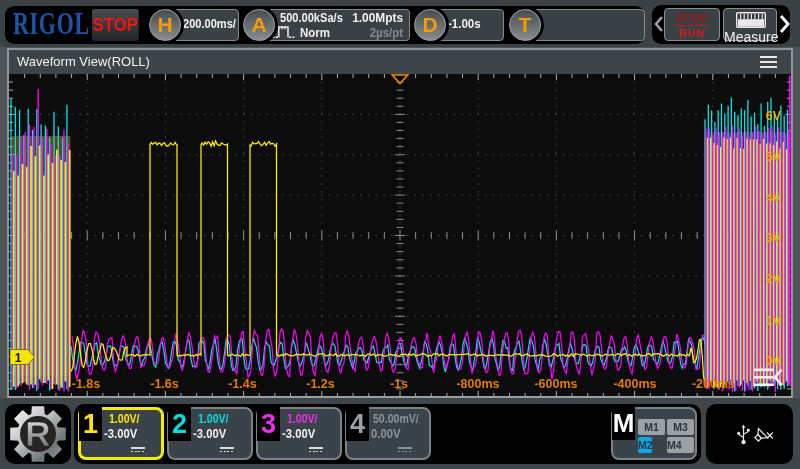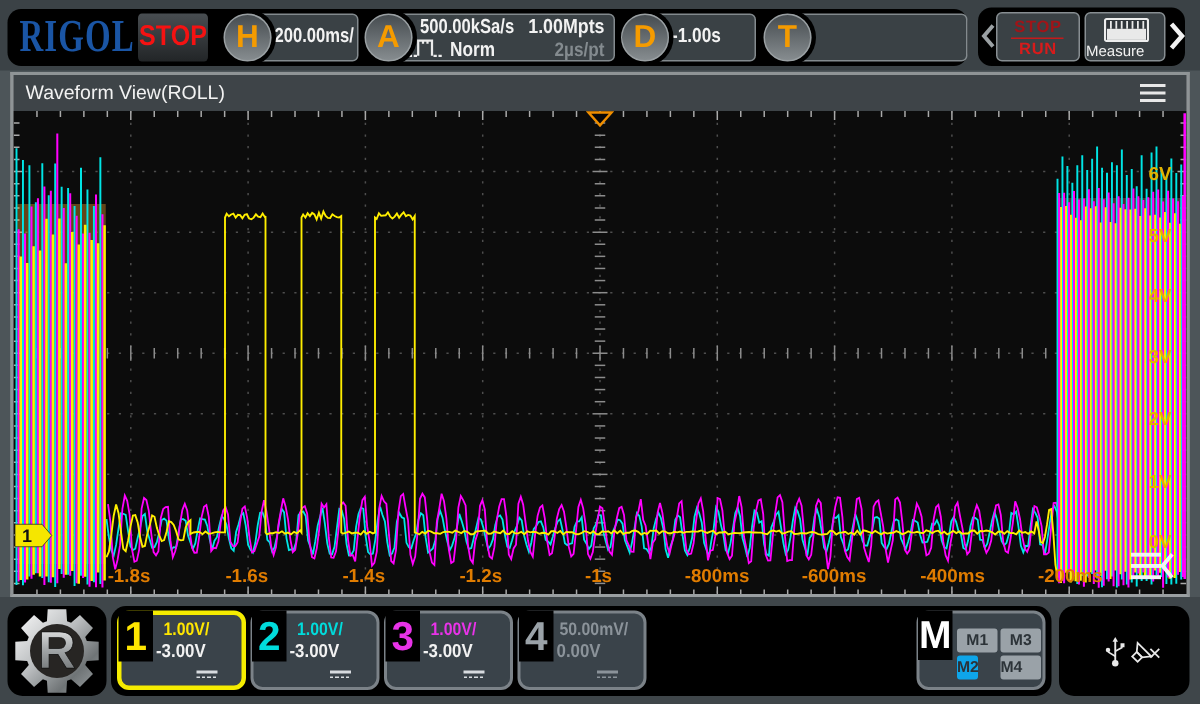--- a/index.html
+++ b/index.html
@@ -48,27 +48,27 @@
 <g stroke="#e9e9e9" stroke-width="1.2">
 <line x1="4.6" y1="2" x2="4.6" y2="7.2"></line>
           <line x1="8.2" y1="2" x2="8.2" y2="7.2"></line>
           <line x1="11.8" y1="2" x2="11.8" y2="7.2"></line>
           <line x1="15.4" y1="2" x2="15.4" y2="7.2"></line>
           <line x1="19" y1="2" x2="19" y2="7.2"></line>
           <line x1="22.6" y1="2" x2="22.6" y2="7.2"></line>
           <line x1="26.2" y1="2" x2="26.2" y2="7.2"></line>
 </g>
 </svg>
-  <div style="position:absolute;left:0;top:20px;width:100%;text-align:left;color:#f2f2f2;font-size:10px">Measure</div>
+  <div style="position:absolute;left:0;top:20px;width:100%;text-align:left;color:#f2f2f2;font-size:14px">Measure</div>
 </div>
 <svg width="12" height="20" viewBox="0 0 12 20" style="position:absolute;left:778px;top:14px">
       <polyline points="3,2 10,10 3,18" fill="none" stroke="#f2f2f2" stroke-width="3"></polyline>
     </svg>
 
-<div class="abs" style="left:7px;top:48px;width:786px;height:350px;border:2px solid #8f9496;border-bottom:2px solid #9a9fa1;box-sizing:border-box;background:#a3a3a3">
+<div class="abs" style="left:7px;top:48px;width:786px;height:350px;border:2px solid #8f9496;border-bottom:2px solid #9a9fa1;box-sizing:border-box;background:#000000">
   <div style="position:absolute;left:0;top:0;width:782px;height:24px;background:#3e4448;color:#f2f2f2;font-size:13px;line-height:24px;padding-left:8px;box-sizing:border-box">Waveform View(ROLL)</div>
   <div style="position:absolute;right:14px;top:6px;width:17px;height:12px">
     <div style="position:absolute;top:0;width:17px;height:1.8px;background:#e8e8e8"></div>
     <div style="position:absolute;top:5px;width:17px;height:1.8px;background:#e8e8e8"></div>
     <div style="position:absolute;top:10px;width:17px;height:1.8px;background:#e8e8e8"></div>
   </div>
   <div style="position:absolute;left:0;top:24px;width:782px;height:322px;background:#0c0c0c;overflow:hidden">
     <svg width="782" height="323" viewBox="0 0 782 323" style="position:absolute;left:0;top:0;display:block">
 <line x1="78.2" y1="0" x2="78.2" y2="323" stroke="#4e4e4e" stroke-width="1" stroke-dasharray="1.5,6.3"></line>
 <line x1="156.4" y1="0" x2="156.4" y2="323" stroke="#4e4e4e" stroke-width="1" stroke-dasharray="1.5,6.3"></line>

